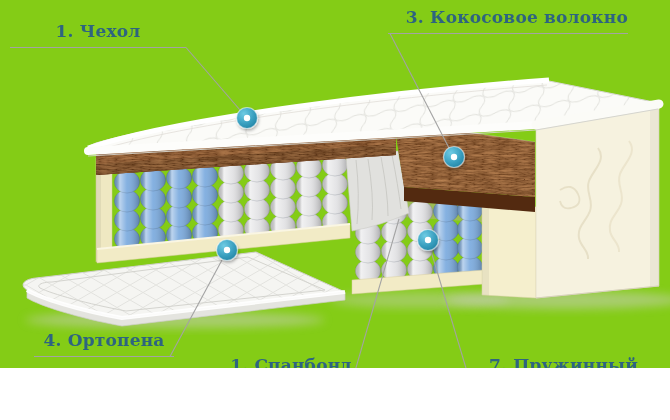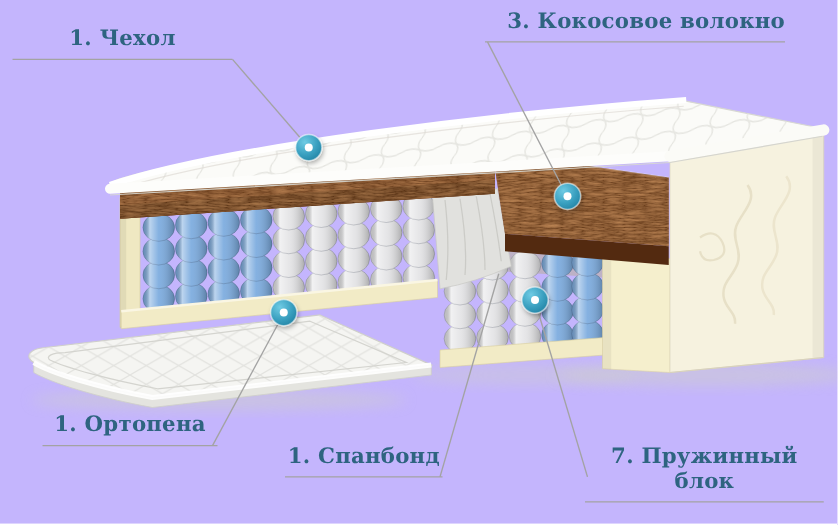--- a/index.html
+++ b/index.html
@@ -1,17 +1,17 @@
 <!DOCTYPE html>
 <html><head>
 <meta charset="utf-8">
 <style>
   html,body{margin:0;padding:0;background:#fff;}
   .stage{
-    position:relative;width:670px;height:419px;background:#c4b5fd;overflow:hidden;
+    position:relative;width:670px;height:368px;background:#84cc16;overflow:hidden;
     font-family:"Liberation Sans",sans-serif;
   }
   .stage svg{position:absolute;left:0;top:0;}
   .label{
     position:absolute;
     font-family:"DejaVu Serif","Liberation Serif",serif;
     font-weight:700;font-size:17px;line-height:20px;
     color:#2e6480;text-align:center;letter-spacing:.2px;
     border-bottom:1px solid #a3a3a3;padding-bottom:6px;
   }
@@ -187,15 +187,15 @@
         <circle r="10.5" fill="url(#mkg)" stroke="#ffffff" stroke-opacity="0.55" stroke-width="1.2"></circle>
         <circle r="3.2" fill="#ffffff"></circle>
       </g>
     </g>
   </svg>
 
   <div class="label" id="lb1">1. Чехол</div>
   <div class="label" id="lb2">3. Кокосовое волокно</div>
   <div class="label" id="lb3">1. Спанбонд</div>
   <div class="label" id="lb4">7. Пружинный блок</div>
-  <div class="label" id="lb5">1. Ортопена</div>
+  <div class="label" id="lb5">4. Ортопена</div>
 
 </div>
 
 </body></html>

